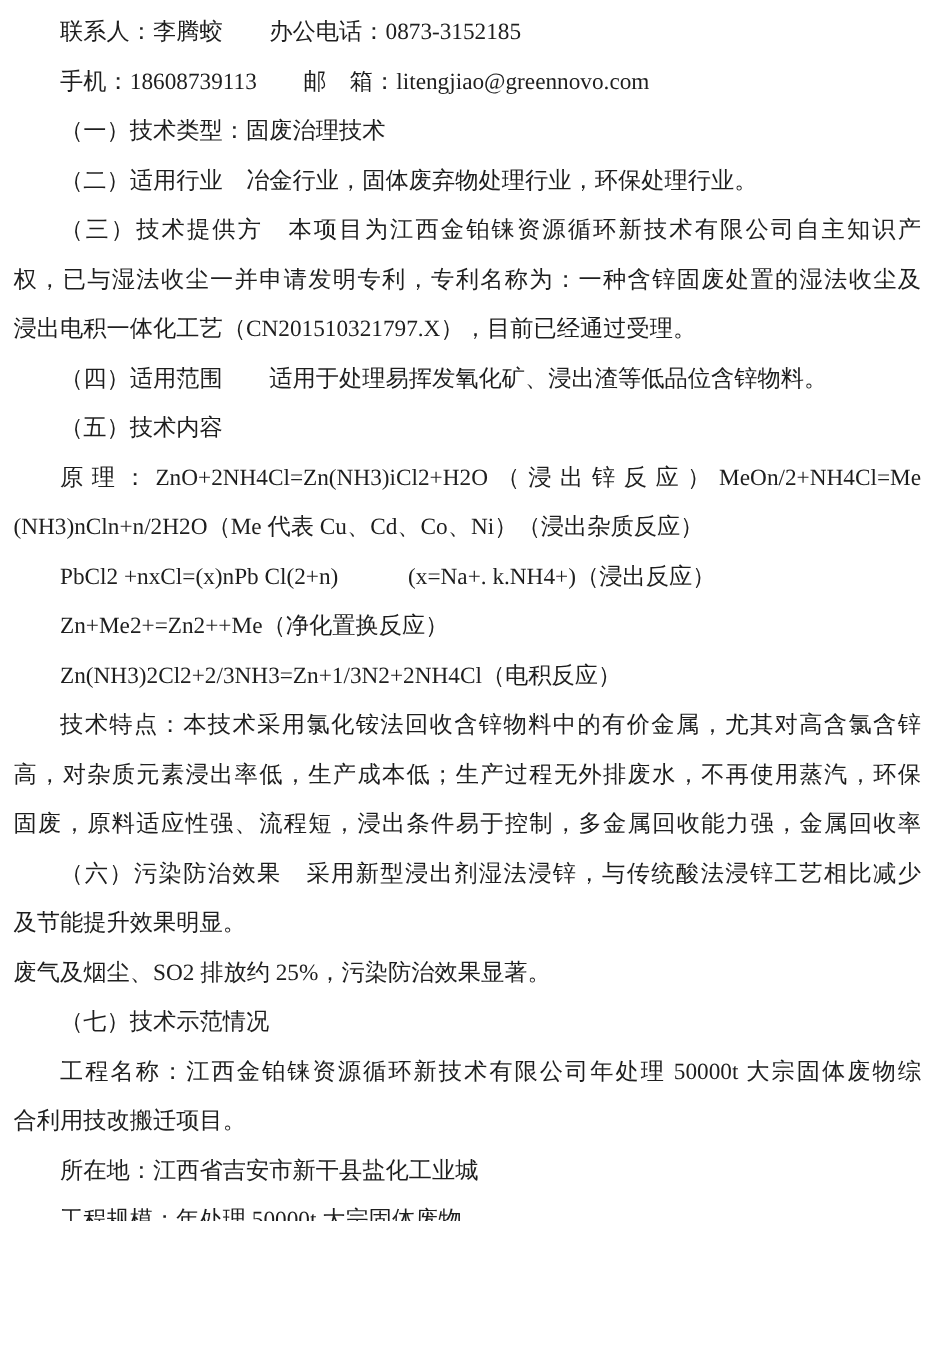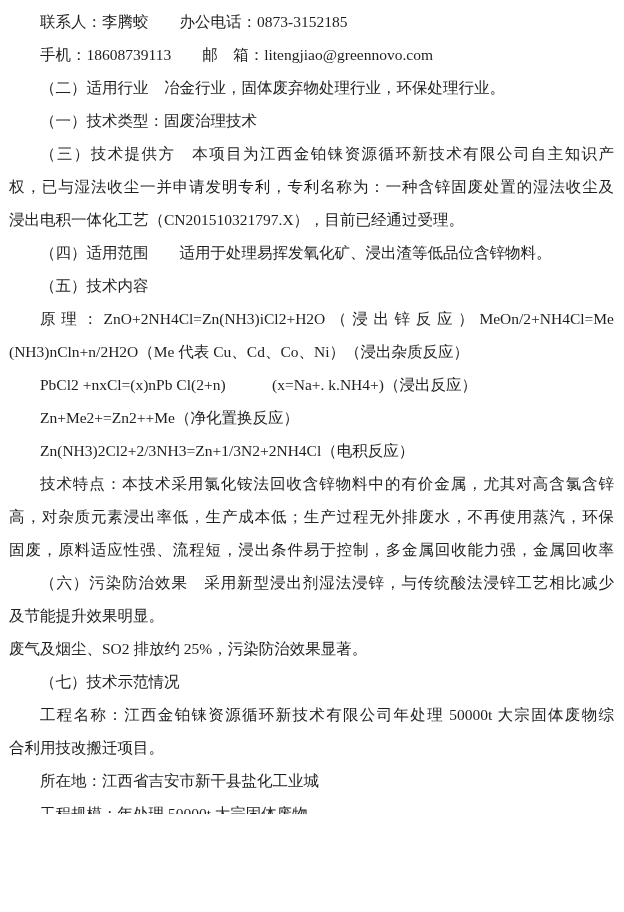--- a/index.html
+++ b/index.html
@@ -42,22 +42,22 @@
     color: #1e1e1e;
     word-spacing: 7px;
   }
 </style>
 </head>
 <body>
 
 <div class="page">
   <div class="line i">联系人：李腾蛟　　办公电话：0873-3152185</div>
   <div class="line i">手机：18608739113　　邮　箱：litengjiao@greennovo.com</div>
+  <div class="line i">（一）技术类型：固废治理技术</div>
   <div class="line i">（二）适用行业　冶金行业，固体废弃物处理行业，环保处理行业。</div>
-  <div class="line i">（一）技术类型：固废治理技术</div>
   <div class="line i s">（三）技术提供方　本项目为江西金铂铼资源循环新技术有限公司自主知识产</div>
   <div class="line s">权，已与湿法收尘一并申请发明专利，专利名称为：一种含锌固废处置的湿法收尘及</div>
   <div class="line">浸出电积一体化工艺（CN201510321797.X），目前已经通过受理。</div>
   <div class="line i">（四）适用范围　　适用于处理易挥发氧化矿、浸出渣等低品位含锌物料。</div>
   <div class="line i">（五）技术内容</div>
   <div class="line i s">原理：ZnO+2NH4Cl=Zn(NH3)iCl2+H2O（浸出锌反应）MeOn/2+NH4Cl=Me</div>
   <div class="line">(NH3)nCln+n/2H2O（Me 代表 Cu、Cd、Co、Ni）（浸出杂质反应）</div>
   <div class="line i">PbCl2 +nxCl=(x)nPb Cl(2+n)　　　(x=Na+. k.NH4+)（浸出反应）</div>
   <div class="line i">Zn+Me2+=Zn2++Me（净化置换反应）</div>
   <div class="line i">Zn(NH3)2Cl2+2/3NH3=Zn+1/3N2+2NH4Cl（电积反应）</div>

